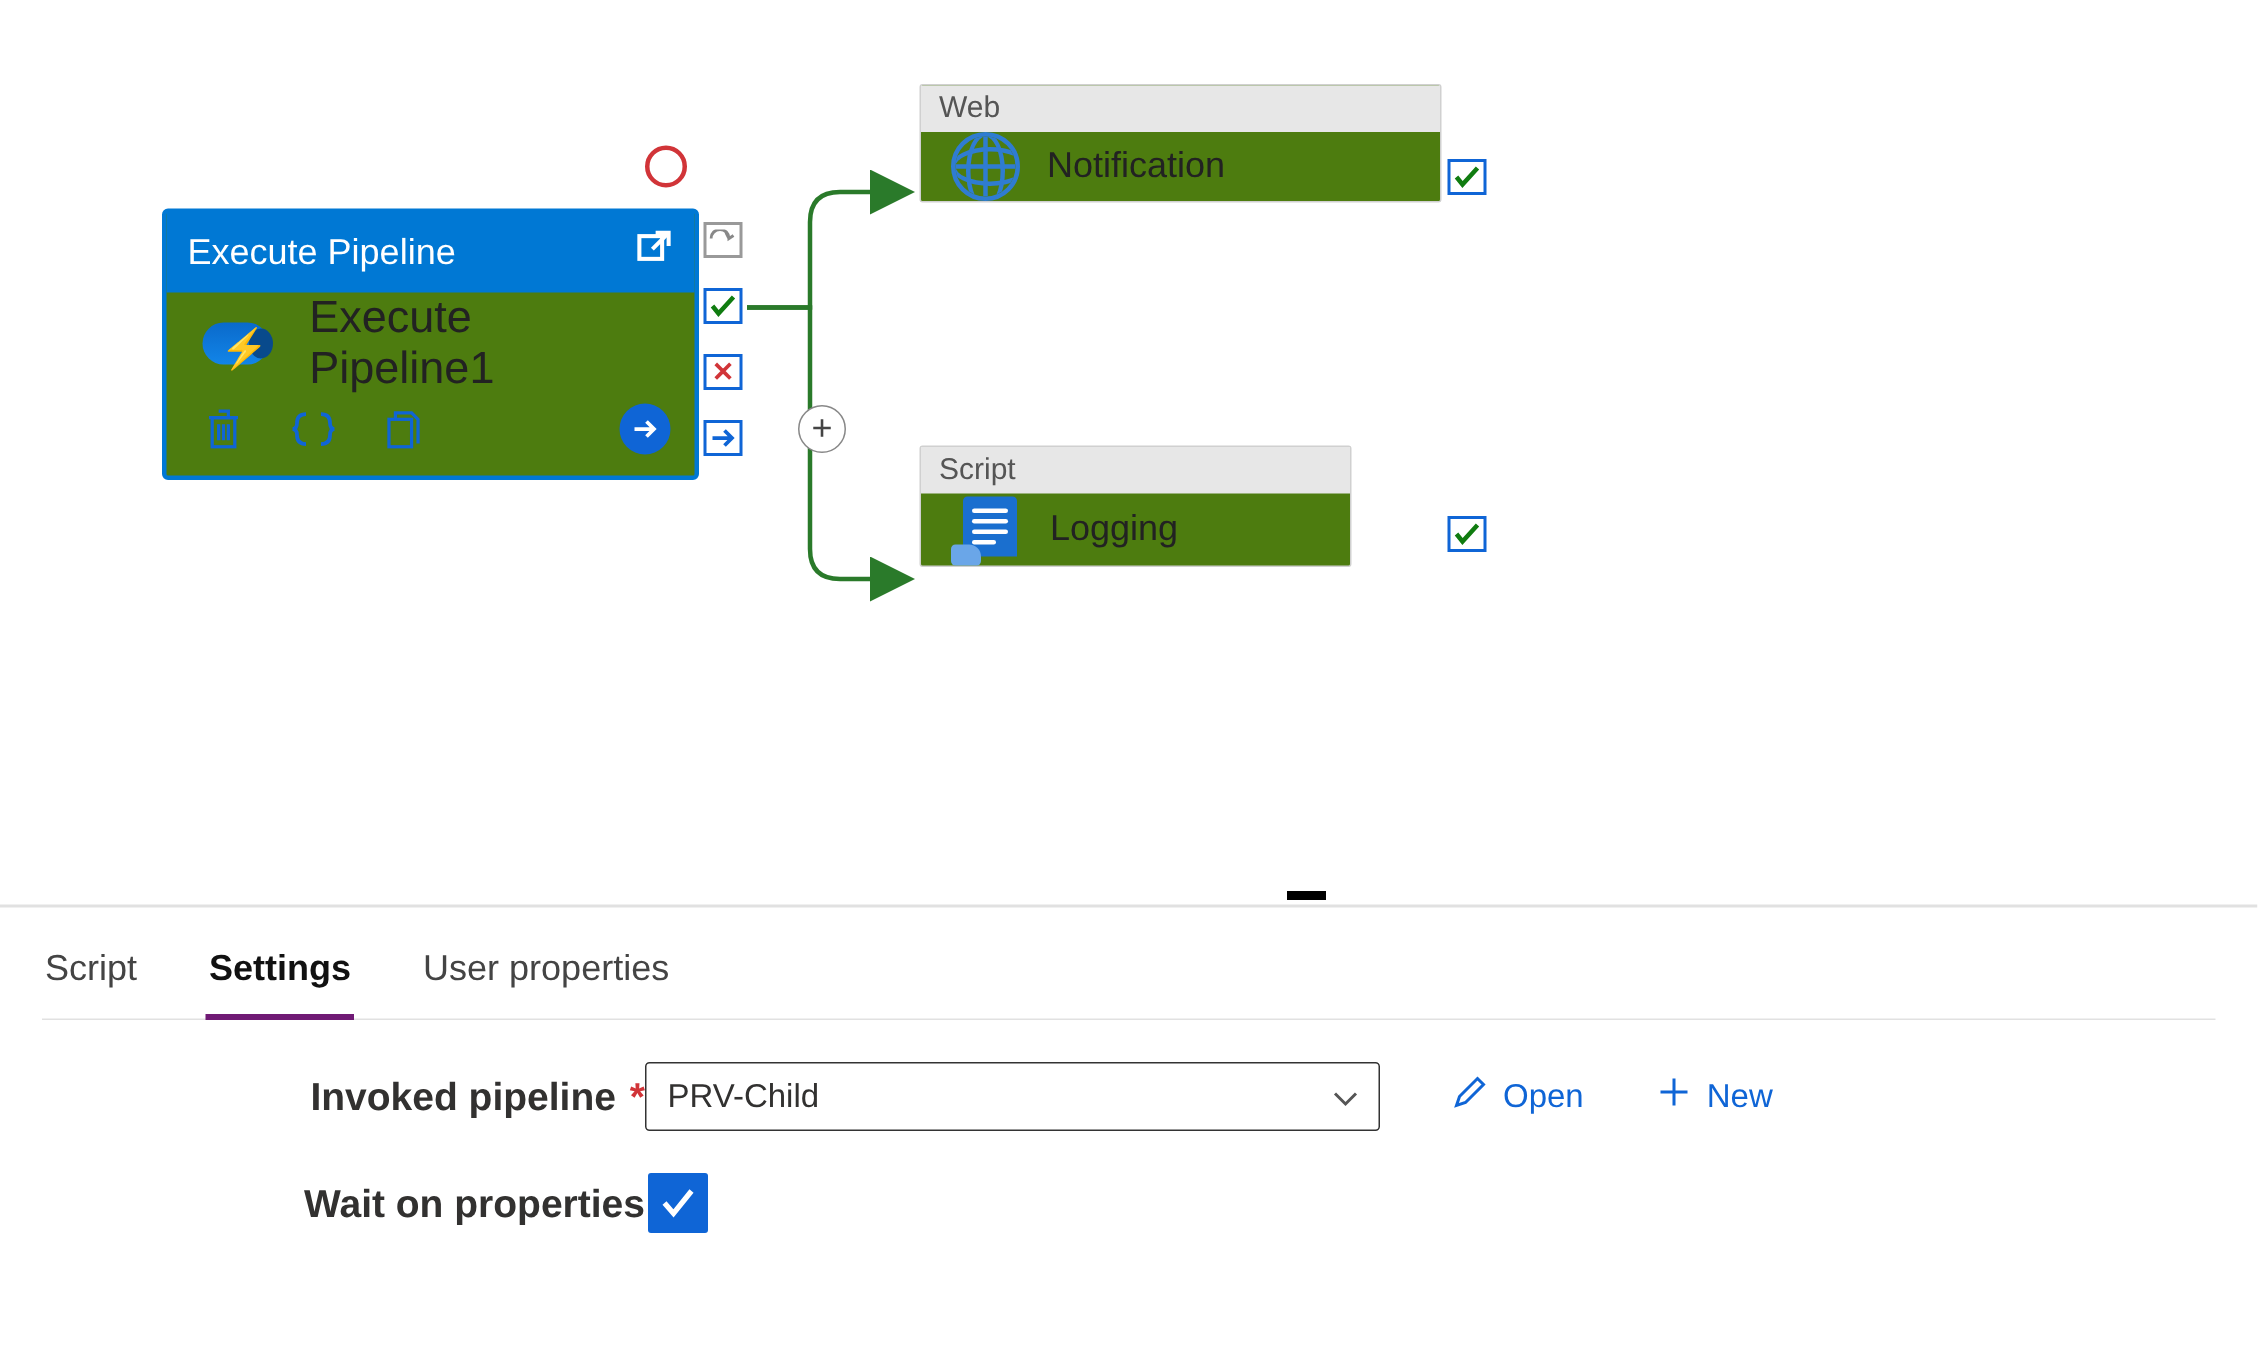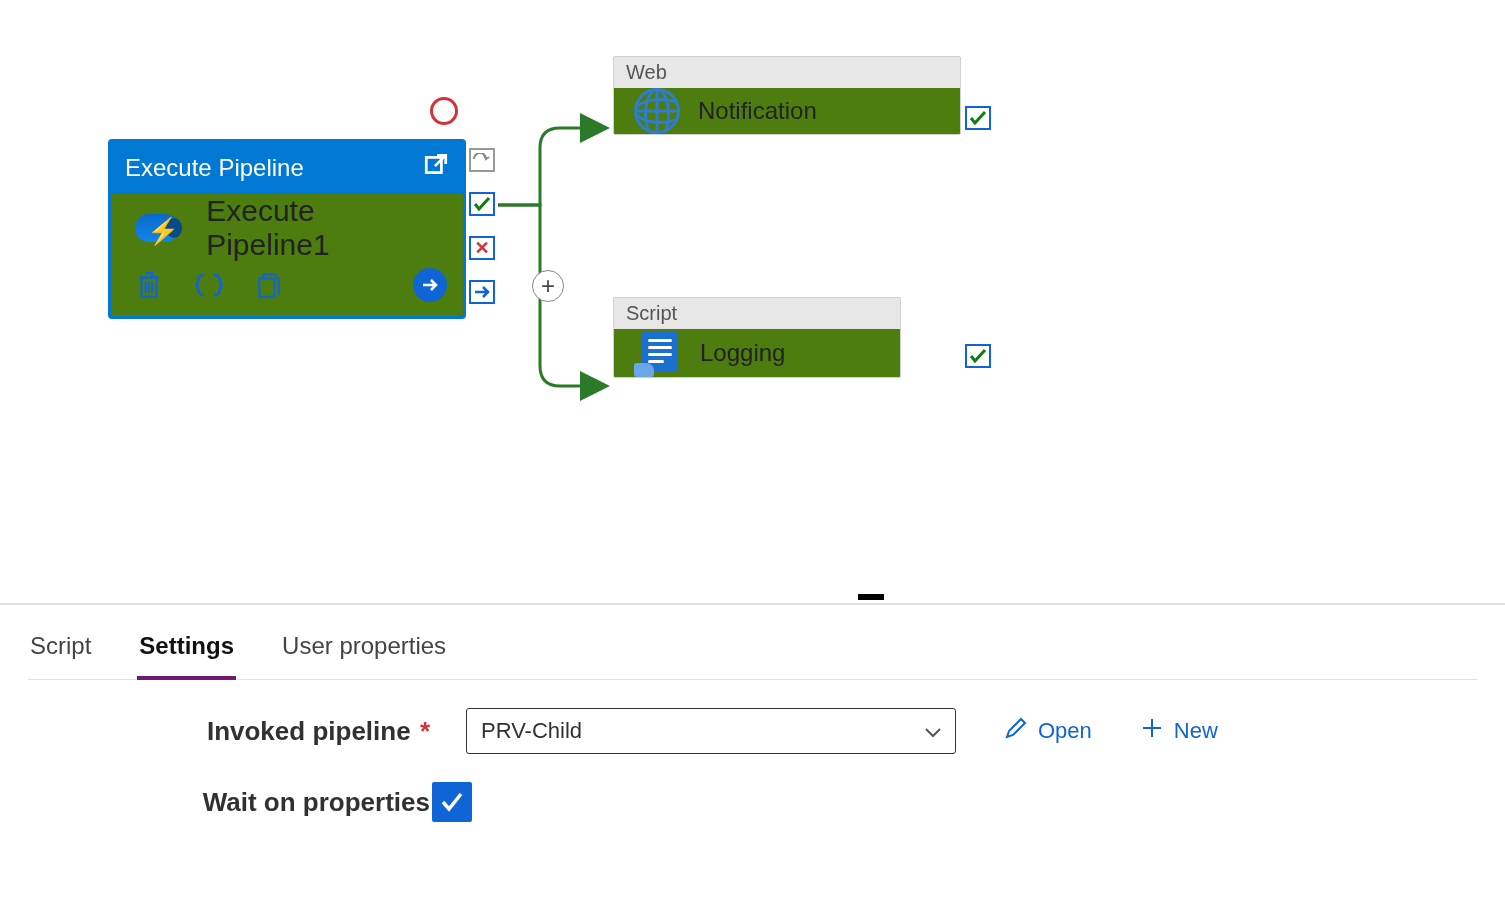--- a/index.html
+++ b/index.html
@@ -102,21 +102,20 @@
   .tab.active { color:#111; font-weight:700; border-bottom:4px solid #701a75; margin-bottom:-1px; }
   .form-row { display:flex; align-items:center; margin-bottom:28px; }
   .row-label { width:402px; font-size:26px; font-weight:600;text-align:right; }
   .req { color:#d13438; margin-left:2px; }
   .select {
     width:490px; height:46px;
     border:1px solid #333; border-radius:3px;
     display:flex; align-items:center; justify-content:space-between;
     padding:0 14px;
     font-size:22px;
-    margin-left:36px;
   }
   .link-btn { display:flex; align-items:center; gap:10px; color:#0f65d6; font-size:22px; cursor:pointer; margin-left:48px; }
   .checkbox { width:40px; height:40px; background:#0f65d6; display:flex; align-items:center; justify-content:center; margin-left:2px; border-radius:2px; cursor:pointer; }
 </style>
 </head>
 <body>
 
 <div class="canvas">
 
   <svg class="conn">

